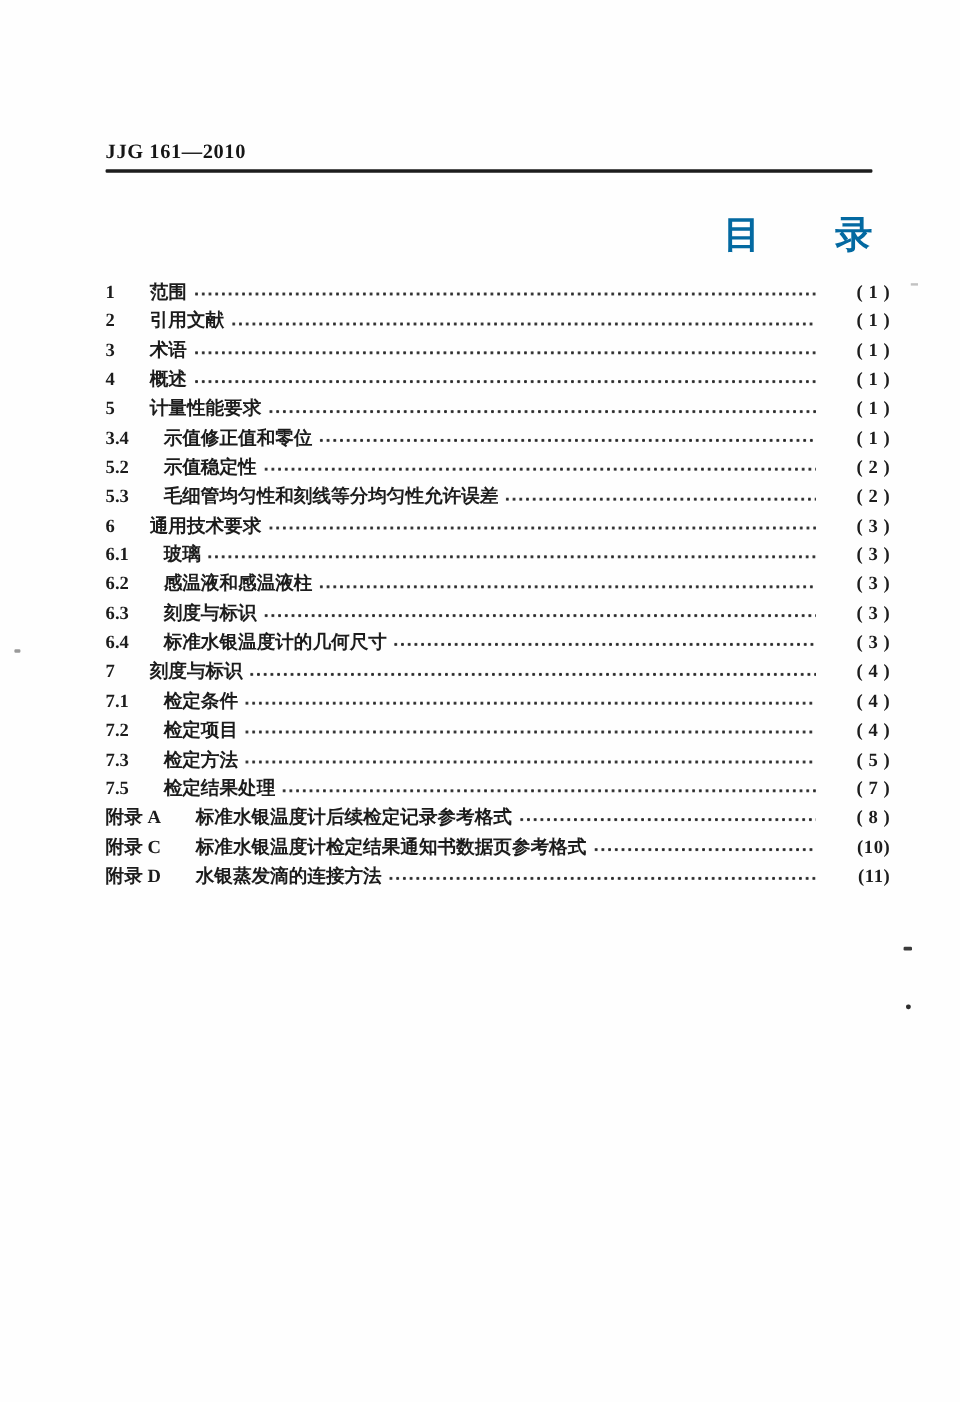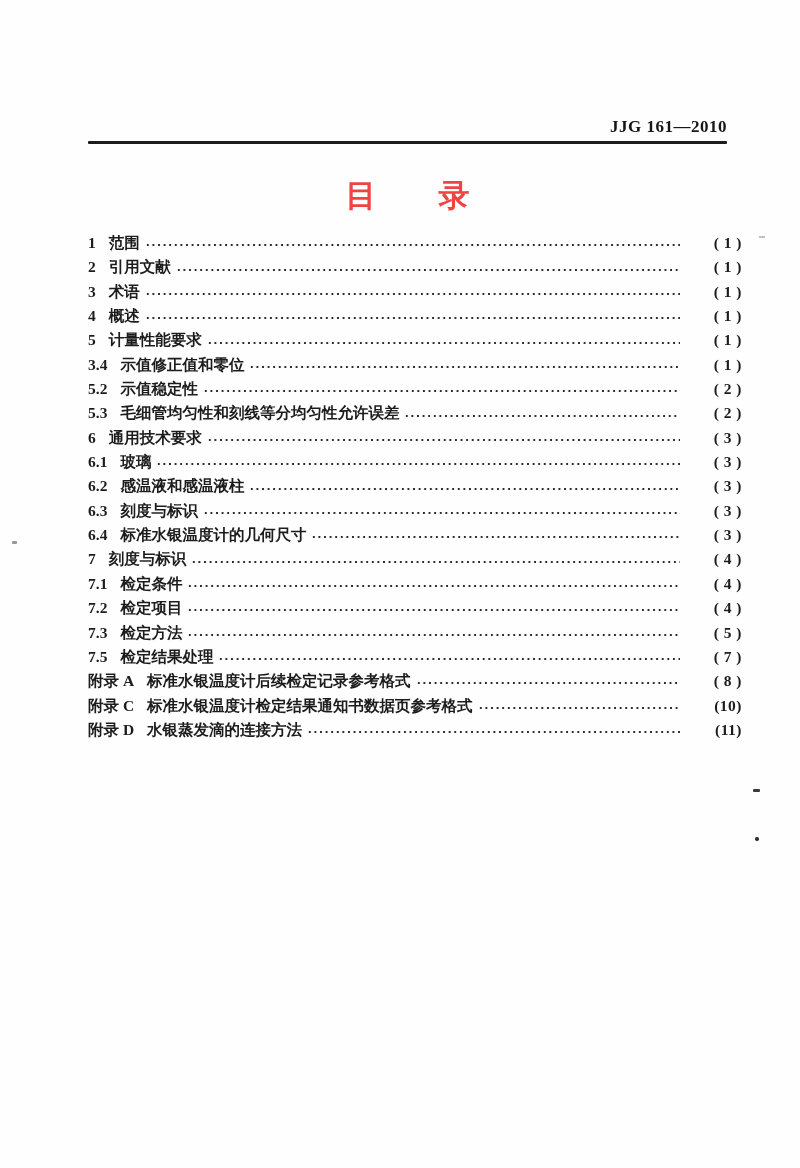--- a/index.html
+++ b/index.html
@@ -14,46 +14,46 @@
     background: #fefefe;
     color: #1b1b1b;
     font-family: "Liberation Serif", serif;
     overflow: hidden;
   }
   .header-text {
     position: absolute;
     top: 117px;
     left: 88px;
     width: 639px;
-    text-align: right;
+    text-align: left;
     font-size: 17px;
     font-weight: bold;
     letter-spacing: 0.5px;
     color: #161616;
   }
   .header-rule {
     position: absolute;
     top: 141px;
     left: 88px;
     width: 639px;
     height: 3px;
     background: #1d1d1d;
     border-radius: 1px;
   }
   .page-title {
     position: absolute;
     top: 178px;
     left: 88px;
     width: 639px;
     margin: 0;
-    text-align: center;
+    text-align: right;
     font-family: "Liberation Sans", sans-serif;
     font-size: 31px;
     font-weight: bold;
-    color: #ef4444;
+    color: #0369a1;
     line-height: 36px;
   }
   .toc {
     position: absolute;
     top: 233px;
     left: 88px;
     width: 654px;
   }
   .toc-row {
     display: flex;
@@ -64,20 +64,21 @@
     color: #1c1c1c;
   }
   .toc-num {
     white-space: pre;
     margin-right: 13px;
     flex: 0 0 auto;
   }
   .toc-title {
     white-space: pre;
     flex: 0 0 auto;
+    margin-left: 16px;
   }
   .leader {
     flex: 1 1 auto;
     align-self: center;
     height: 14px;
     margin: 0 6px 0 5px;
     background-image: radial-gradient(circle, #2b2b2b 1.05px, rgba(0,0,0,0) 1.5px);
     background-size: 5.6px 14px;
     background-repeat: repeat-x;
     background-position: left 62%;

